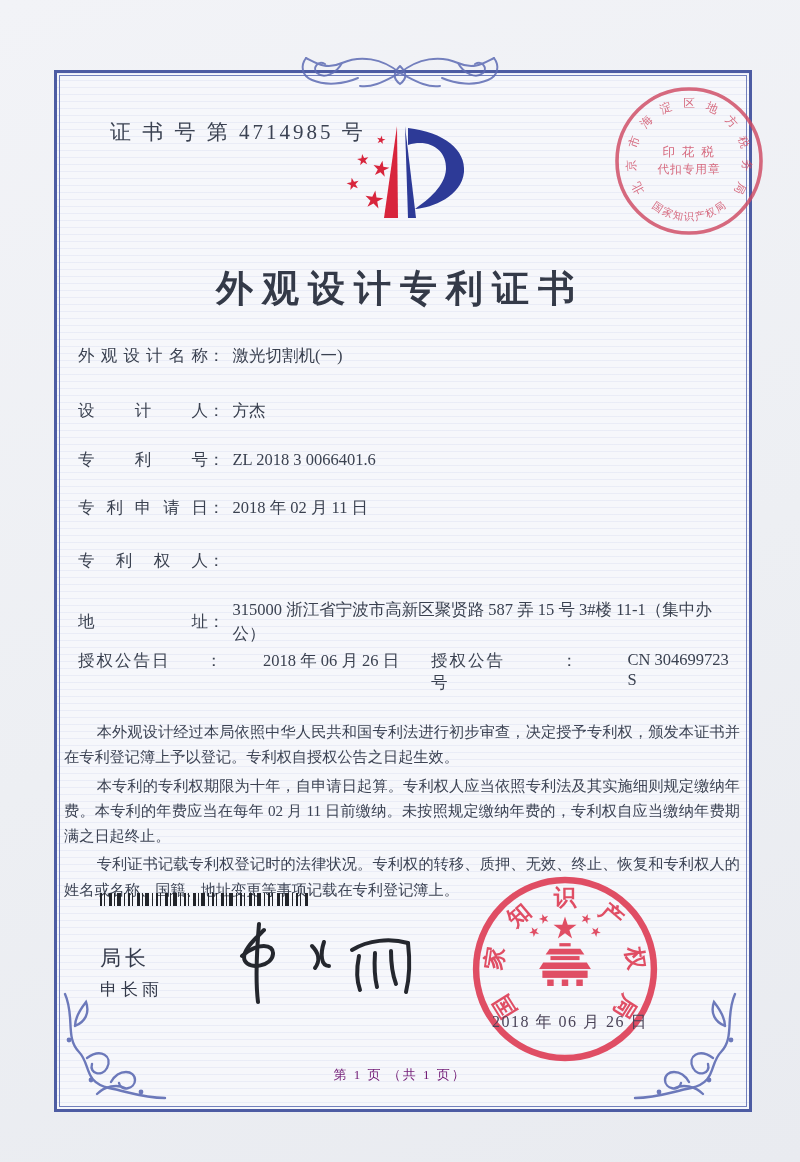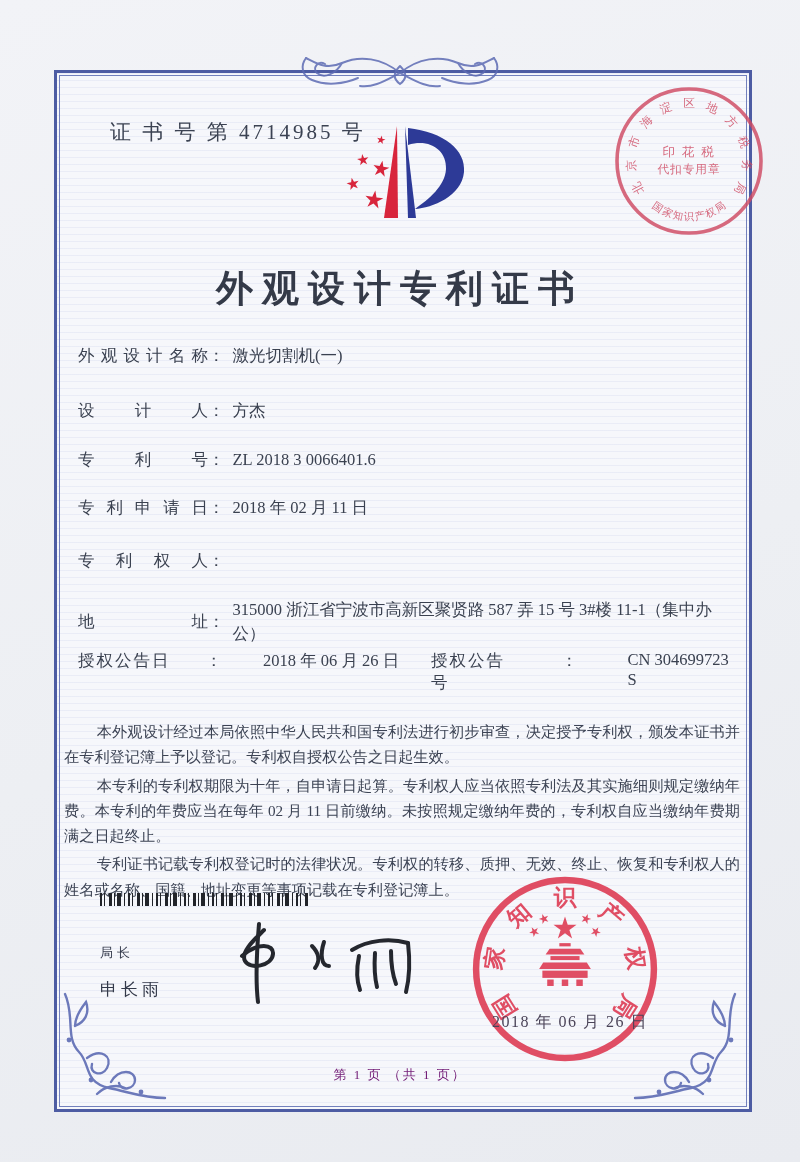--- a/index.html
+++ b/index.html
@@ -42,21 +42,21 @@
   .barcode{
     position:absolute;left:100px;top:893px;width:208px;height:13px;
     background:repeating-linear-gradient(90deg,
       #22242a 0 2px, transparent 2px 4px,
       #22242a 4px 5px, transparent 5px 9px,
       #22242a 9px 12px, transparent 12px 14px,
       #22242a 14px 15px, transparent 15px 17px,
       #22242a 17px 21px, transparent 21px 24px,
       #22242a 24px 25px, transparent 25px 28px);
   }
-  .sign-title{position:absolute;left:100px;top:944px;font-size:13px;letter-spacing:4px;color:#33394a;font-family:Liberation Mono, monospace;}
+  .sign-title{position:absolute;left:100px;top:944px;font-size:21px;letter-spacing:4px;color:#33394a;font-family:Liberation Mono, monospace;}
   .sign-name{position:absolute;left:100px;top:978px;font-size:17px;letter-spacing:4px;color:#33394a;font-family:Liberation Serif, serif;}
   .signature{position:absolute;left:212px;top:916px;}
   .seal-date{position:absolute;left:492px;top:1012px;font-size:16px;letter-spacing:1.5px;color:#4b4458;}
   .footer{position:absolute;left:0;top:1066px;width:800px;text-align:center;font-size:13px;letter-spacing:2px;color:#701a75;}
   
   .logo{position:absolute;left:312px;top:106px;}
   .tax-seal{position:absolute;left:608px;top:80px;opacity:.82;}
   .big-seal{position:absolute;left:468px;top:872px;opacity:.88;}
   .ornament-top{position:absolute;left:282px;top:46px;}
   .flourish{position:absolute;opacity:.9;}

